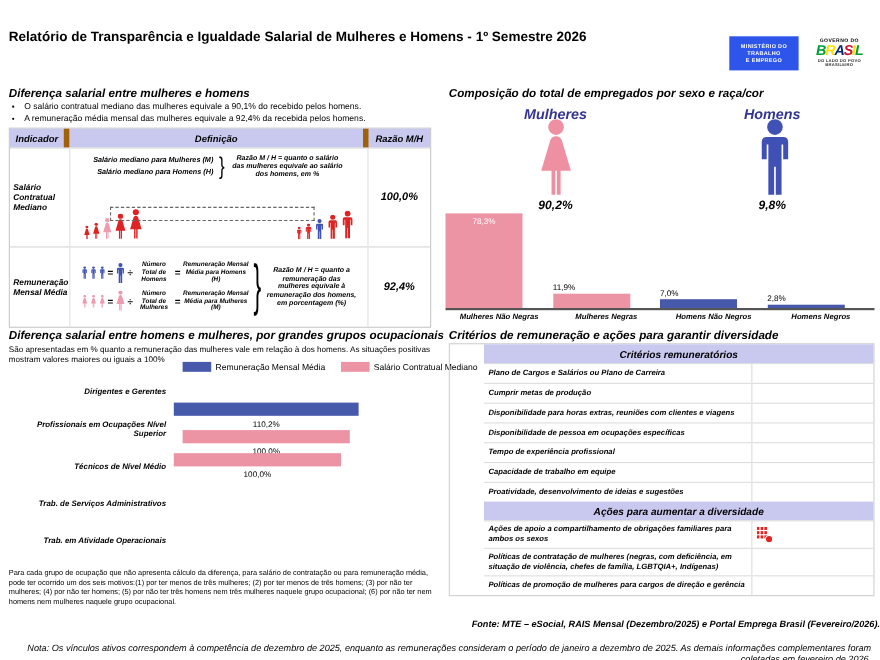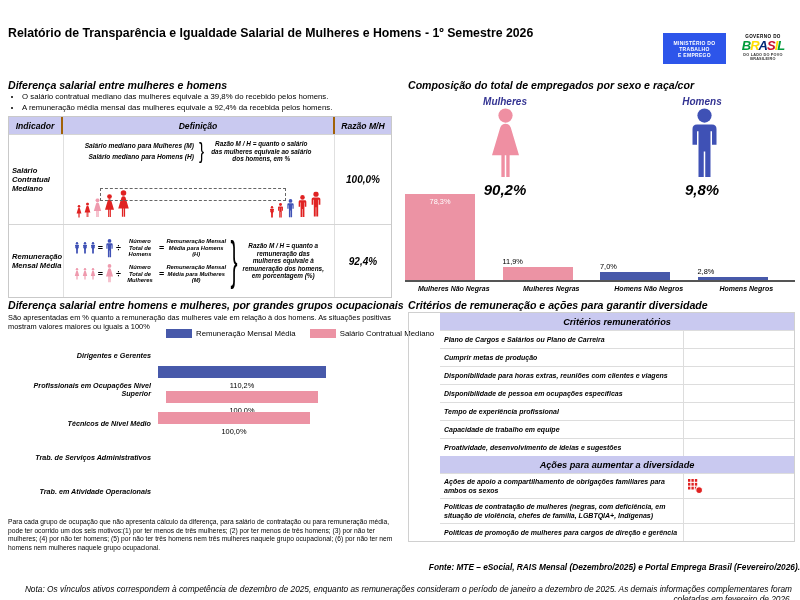--- a/index.html
+++ b/index.html
@@ -18,21 +18,21 @@
   .gov-bottom{font-size:3.8px;font-weight:bold;color:#333;margin-top:1px;letter-spacing:.2px;}
   
   .h2{font-size:10.6px;font-weight:bold;font-style:italic;}
   
   .bullets{left:10px;top:91px;width:380px;margin:0;padding-left:12px;}
   .bullets li{font-size:7.8px;line-height:11px;}
   
   *{box-sizing:border-box;}
   .tbl{left:8px;top:116px;width:384px;border:1px solid #c9c9c9;}
   .tbl-head{display:flex;background:#c9c9f0;height:17px;}
-  .th{display:flex;align-items:center;justify-content:center;font-size:8.6px;font-weight:bold;font-style:italic;border-right:2px solid #a16207;}
+  .th{display:flex;align-items:center;justify-content:center;font-size:8.6px;font-weight:bold;font-style:italic;border-right:5px solid #a16207;}
   .c1{width:54px;}.c2{width:272px;}.c3{width:56px;}
   .tbl-row{display:flex;border-top:1px solid #d5d5d5;}
   .r1{height:90px;}.r2{height:73px;}
   .ind{display:flex;align-items:center;padding:2px 3px;font-size:7.6px;font-weight:bold;font-style:italic;line-height:9px;}
   .cdef{border-left:1px solid #e0e0e0;border-right:1px solid #e0e0e0;position:relative;}
   .ratio{display:flex;align-items:center;justify-content:center;font-size:10px;font-weight:bold;font-style:italic;}
   .def1-top{display:flex;align-items:center;justify-content:center;gap:4px;padding-top:5px;}
   .def1-lines div{font-size:6.6px;font-weight:bold;font-style:italic;line-height:11px;text-align:right;}
   .brace{font-size:22px;font-weight:normal;transform:scaleX(.7);line-height:20px;}
   .b2{font-size:30px;transform:scaleX(.7) scaleY(1.7);}
@@ -58,22 +58,22 @@
   .lc-rows{left:8px;top:339px;width:390px;}
   .lc-row{display:flex;align-items:center;height:34px;}
   .lc-label{width:150px;text-align:right;padding-right:7px;font-size:7.2px;font-weight:bold;font-style:italic;line-height:8px;}
   .lc-bars{display:flex;flex-direction:column;gap:1px;}
   .lc-barwrap{display:flex;align-items:center;gap:3px;flex-direction:column;}
   .lc-bar{height:12px;}
   .lc-val{font-size:7.4px;}
   .oc-footnote{left:8px;top:518px;width:386px;font-size:6.7px;line-height:8.6px;}
   
   .cp-title{left:408px;top:79px;}
-  .sex-label{font-size:10px;font-weight:bold;font-style:italic;color:#333392;text-align:center;width:194px;top:96px;}
-  .sex-pct{font-size:15px;font-weight:bold;font-style:italic;text-align:center;width:194px;top:181px;}
+  .sex-label{font-size:13px;font-weight:bold;font-style:italic;color:#333392;text-align:center;width:194px;top:96px;}
+  .sex-pct{font-size:11px;font-weight:bold;font-style:italic;text-align:center;width:194px;top:181px;}
   .rc-wrap{left:405px;top:194px;width:390px;}
   .rc-cols{display:flex;align-items:flex-end;height:88px;border-bottom:2px solid #555;}
   .rc-col{flex:1;display:flex;flex-direction:column;align-items:flex-start;justify-content:flex-end;}
   .rc-bar{width:70px;position:relative;}
   .rc-val{font-size:7.4px;margin-bottom:1px;}
   .rc-val.inside{position:absolute;top:3px;left:0;right:0;text-align:center;color:#fff;margin:0;}
   .rc-cats{display:flex;}
   .rc-cat{flex:1;text-align:center;font-size:7px;font-weight:bold;font-style:italic;padding-top:3px;}
   
   .cr-title{left:408px;top:299px;}
@@ -118,21 +118,21 @@
     <div>E EMPREGO</div>
   </div>
   <div class="abs logo-gov">
     <div class="gov-top">GOVERNO DO</div>
     <div class="gov-word" id="brasil-word"><span style="color: rgb(0, 156, 59);">B</span><span style="color: rgb(255, 223, 0);">R</span><span style="color: rgb(0, 39, 118);">A</span><span style="color: rgb(200, 16, 46);">S</span><span style="color: rgb(255, 223, 0);">I</span><span style="color: rgb(0, 156, 59);">L</span></div>
     <div class="gov-bottom">DO LADO DO POVO BRASILEIRO</div>
   </div>
 
   <div class="abs h2" style="left:8px;top:79px">Diferença salarial entre mulheres e homens</div>
   <ul class="abs bullets">
-    <li>O salário contratual mediano das mulheres equivale a 39,8% do recebido pelos homens.</li>
+    <li>O salário contratual mediano das mulheres equivale a 90,1% do recebido pelos homens.</li>
     <li>A remuneração média mensal das mulheres equivale a 92,4% da recebida pelos homens.</li>
   </ul>
 
   <div class="abs tbl">
     <div class="tbl-head">
       <div class="c1 th">Indicador</div>
       <div class="c2 th">Definição</div>
       <div class="c3 th" style="border-right:none">Razão M/H</div>
     </div>
 

